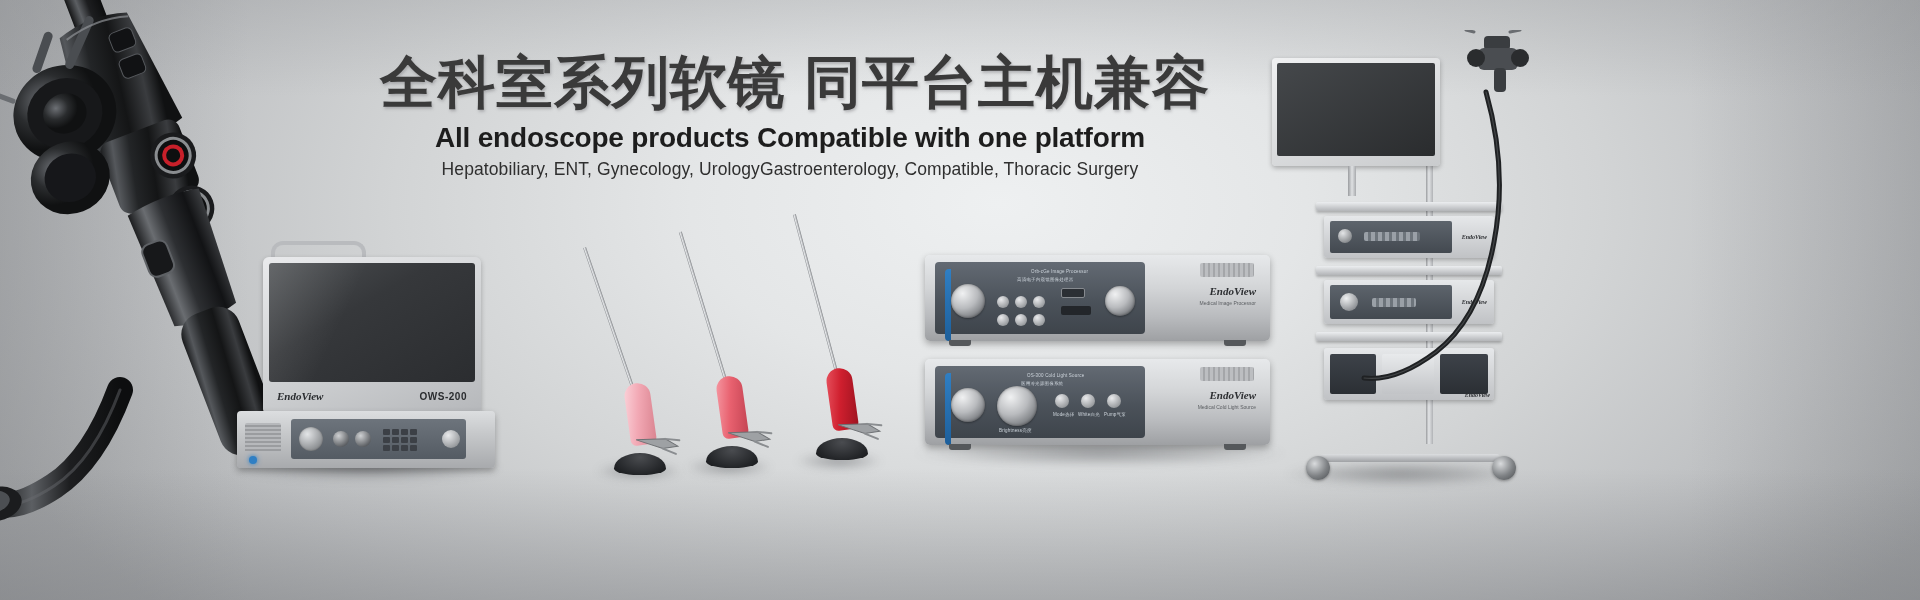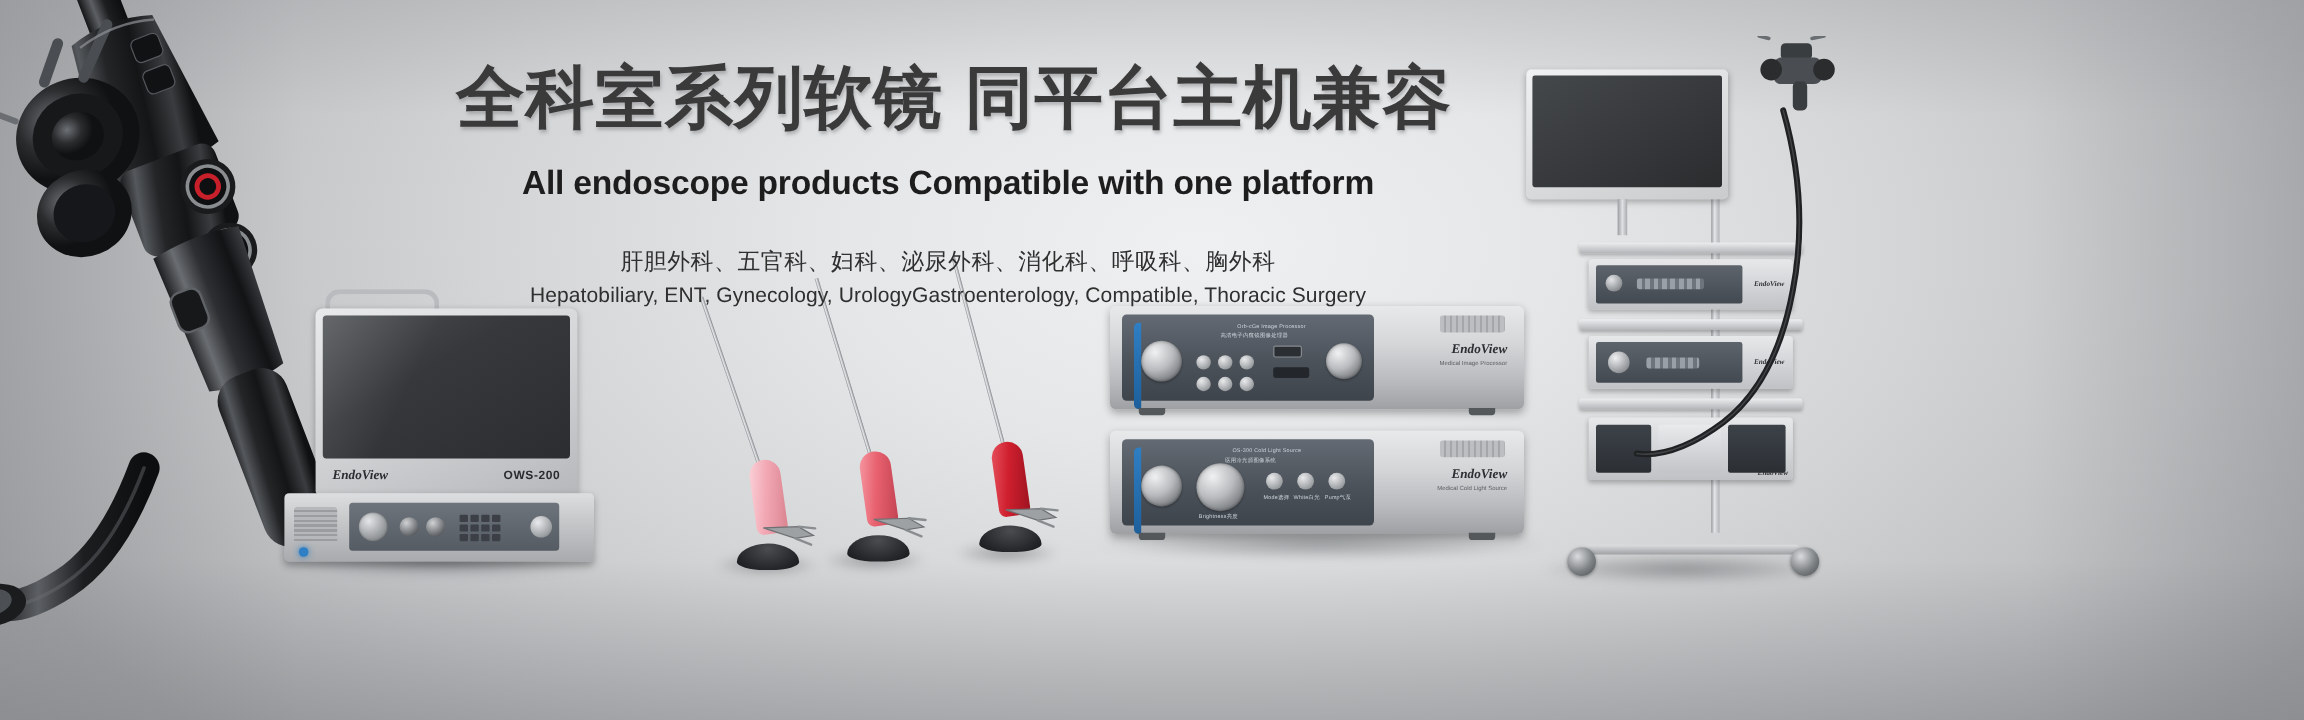--- a/index.html
+++ b/index.html
@@ -38,21 +38,21 @@
     font-size: 57px;
     line-height: 1.08;
     font-weight: 700;
     color: #3a3a3a;
     letter-spacing: 1px;
     text-shadow: 1px 2px 3px rgba(120,120,125,0.45);
     white-space: nowrap;
   }
   .headline .gap { display:inline-block; width: 18px; }
   .subhead {
-    margin-top: 23px;
+    margin-top: 8px;
     font-size: 28px;
     font-weight: 700;
     color: #1d1d1d;
     letter-spacing: -0.2px;
     white-space: nowrap;
   }
   .dept-cn {
     margin-top: 36px;
     font-size: 19px;
     color: #2f2f2f;
@@ -531,17 +531,16 @@
     <div class="legbar"></div>
     <div class="wheel" style="left:16px;"></div>
     <div class="wheel" style="right:74px;"></div>
   </div>
 
   <div class="text-block">
     <div class="headline">
       <span>全科室系列软镜</span><span class="gap"></span><span>同平台主机兼容</span>
     </div>
     <div class="subhead">All endoscope products Compatible with one platform</div>
-    <div class="dept-cn">肝胆外科、五官科、妇科、泌尿外科、消化科、呼吸科、胸外科</div>
     <div class="dept-en">Hepatobiliary, ENT, Gynecology, UrologyGastroenterology, Compatible, Thoracic Surgery</div>
   </div>
 
 </div>
 
 </body></html>

